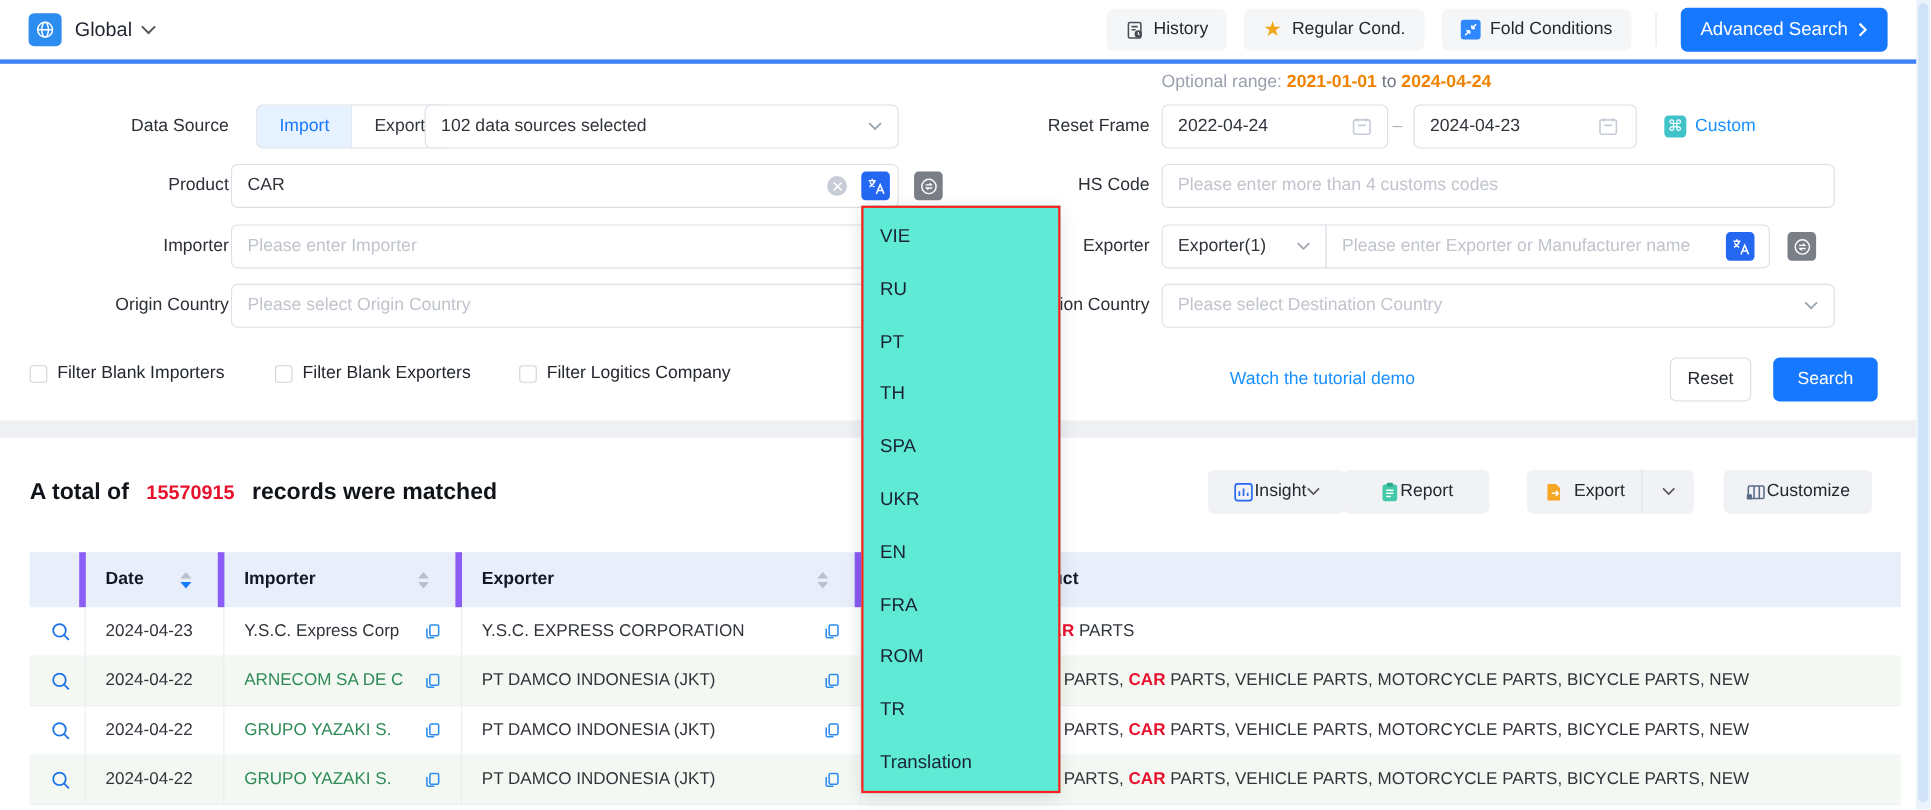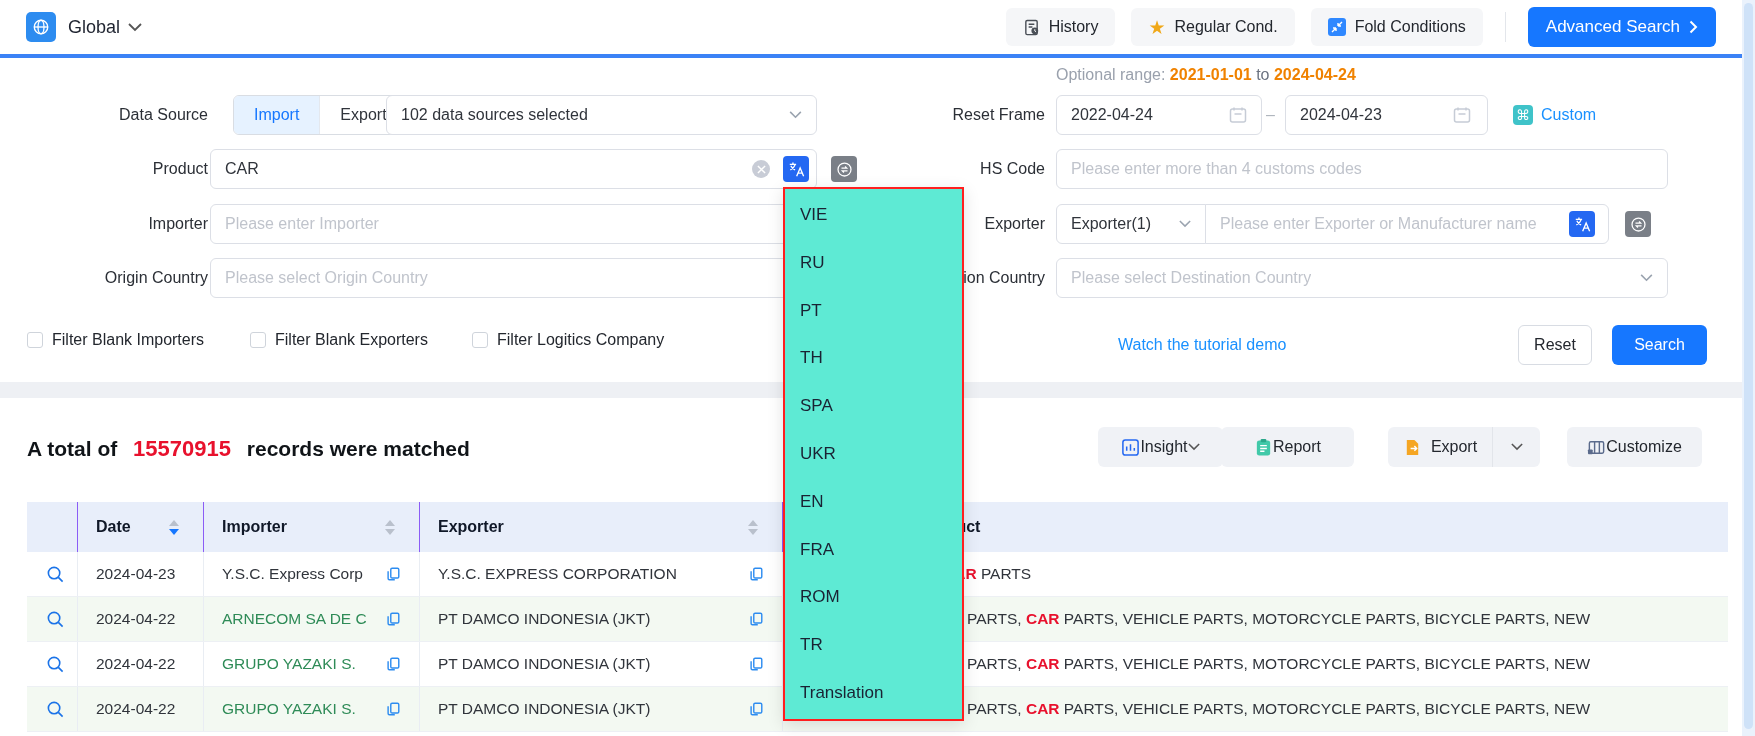--- a/index.html
+++ b/index.html
@@ -75,35 +75,35 @@
   .wbtn{position:absolute;top:267px;height:40px;border:1px solid #d8dce3;border-radius:6px;background:#fff;font-size:16px;color:#23272e;cursor:pointer;font-family:inherit}
   .save-btn{left:1332px;width:164px}
   .reset-btn{left:1518px;width:74px}
   .search-btn{position:absolute;left:1612px;top:267px;width:95px;height:40px;border:none;border-radius:6px;background:var(--accent-blue);color:#fff;font-size:16px;cursor:pointer;font-family:inherit}
 
   .gray-band{position:absolute;top:382px;left:0;right:13px;height:16px;background:#eef0f4}
 
   
   .results{position:absolute;top:398px;left:0;right:13px;bottom:0;background:#fff}
   .summary{position:absolute;left:27px;top:38px;font-size:21px;font-weight:700;color:#101418;white-space:nowrap}
-  .summary .cnt{color:var(--count-red);font-size:22px;margin:0 10px}
+  .summary .cnt{color:var(--count-red);font-size:18px;margin:0 10px}
 
   .tbtn{position:absolute;top:29px;height:40px;background:#f0f2f6;border:none;border-radius:6px;display:inline-flex;align-items:center;justify-content:center;gap:0;font-size:16px;color:#23272e;cursor:pointer;font-family:inherit}
   .insight-btn{left:1098px;width:125px}
   .report-btn{left:1221px;width:133px}
   .export-wrap{position:absolute;left:1388px;top:29px;width:152px;height:40px;background:#f0f2f6;border-radius:6px;display:flex;align-items:center}
   .export-main{flex:1;display:flex;align-items:center;justify-content:center;gap:9px;font-size:16px;cursor:pointer;height:100%}
   .export-chev{width:48px;height:100%;display:flex;align-items:center;justify-content:center;border-left:1px solid #e2e5ea;cursor:pointer}
   .customize-btn{left:1567px;width:135px}
 
   
   .tbl{position:absolute;left:27px;top:104px;width:1701px}
   .trow{display:grid;grid-template-columns:51px 126px 216px 363px 1fr;align-items:stretch}
   .thead{background:#e8eefa;height:50px}
-  .thead .cell{font-weight:700;color:#101828;font-size:16px;border-right:1px solid #8b5cf6}
+  .thead .cell{font-weight:700;color:#101828;font-size:16px;border-right:6px solid #8b5cf6}
   .cell{display:flex;align-items:center;padding:0 18px;font-size:15.5px;color:#30343b;overflow:hidden;white-space:nowrap}
   .cell.icon-cell{justify-content:center;padding:0}
   .tbody .trow{height:45px;border-bottom:1px solid #edf0f4}
   .tbody .cell{border-right:1px solid #e9edf3}
   .trow .cell:last-child{border-right:none}
   .trow.alt{background:#f3f9f2}
   .sorter{margin-left:auto;display:flex;flex-direction:column;gap:3px;cursor:pointer;padding-right:6px}
   .tri-up{width:0;height:0;border-left:5px solid transparent;border-right:5px solid transparent;border-bottom:6px solid #b9c0cc}
   .tri-dn{width:0;height:0;border-left:5px solid transparent;border-right:5px solid transparent;border-top:6px solid #b9c0cc}
   .tri-dn.on{border-top-color:var(--accent-blue)}

